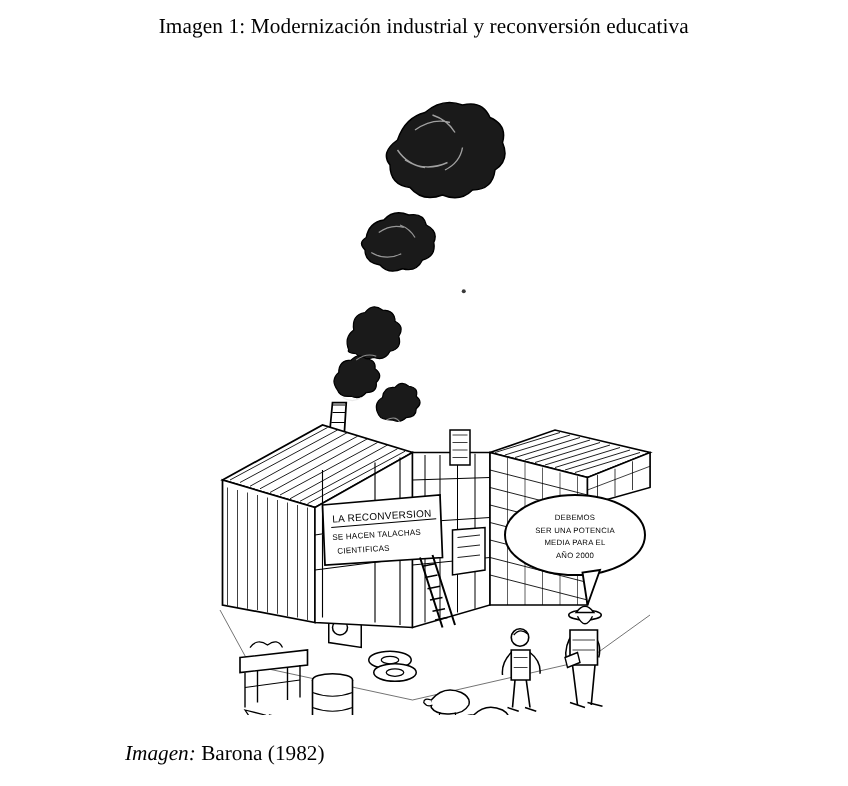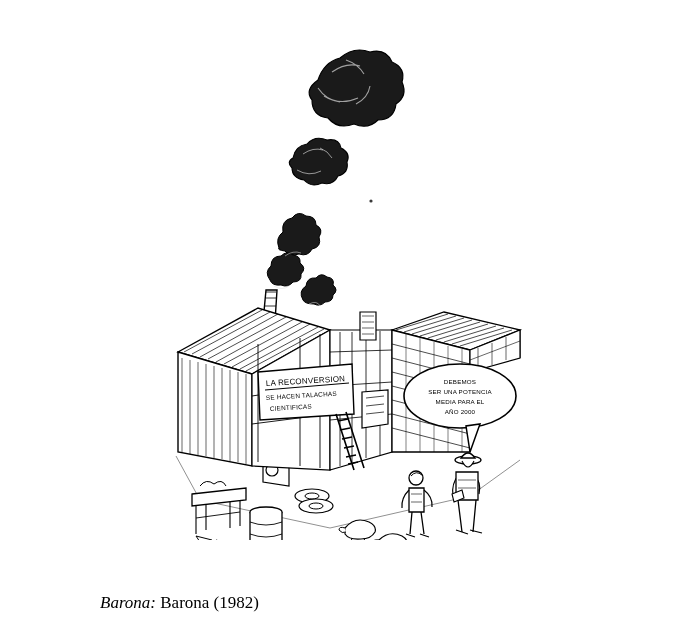--- a/index.html
+++ b/index.html
@@ -73,20 +73,21 @@
     font-size: 6.4px;
     letter-spacing: 0.2px;
     fill: #000;
   }
 </style>
 </head>
 <body>
 
 <div class="page">
 
+  <div class="figure-caption-top">Imagen 1: Modernización industrial y reconversión educativa</div>
 
   <div class="figure-area">
 
     <svg class="cartoon" viewBox="0 0 678 540" xmlns="http://www.w3.org/2000/svg">
 
       <g>
         <path d="M318 80 q6 -18 22 -22 q14 -12 30 -6 q16 -4 22 10 q14 6 10 20
                  q6 14 -6 22 q-2 16 -18 16 q-10 10 -24 4 q-16 6 -26 -6
                  q-16 -2 -16 -18 q-8 -10 6 -20 z" fill="#1a1a1a" stroke="#000" stroke-width="1.2"></path>
         <path d="M332 72 q14 -10 28 -6 M324 96 q16 10 34 2 M346 60 q12 4 18 14
@@ -243,17 +244,17 @@
         <path d="M196 536 L212 540 L204 548 Z" fill="#fff" stroke="#000" stroke-width="1"></path>
         <path d="M216 540 L230 544 L222 550 Z" fill="#fff" stroke="#000" stroke-width="1"></path>
         <path d="M236 544 q6 -4 10 2" fill="none" stroke="#000" stroke-width="1"></path>
       </g>
 
     </svg>
 
   </div>
 
   <div class="source-line">
-    <span class="source-label">Barona:</span>
+    <span class="source-label">Imagen:</span>
     <span>Barona (1982)</span>
   </div>
 
 </div>
 
 </body></html>

